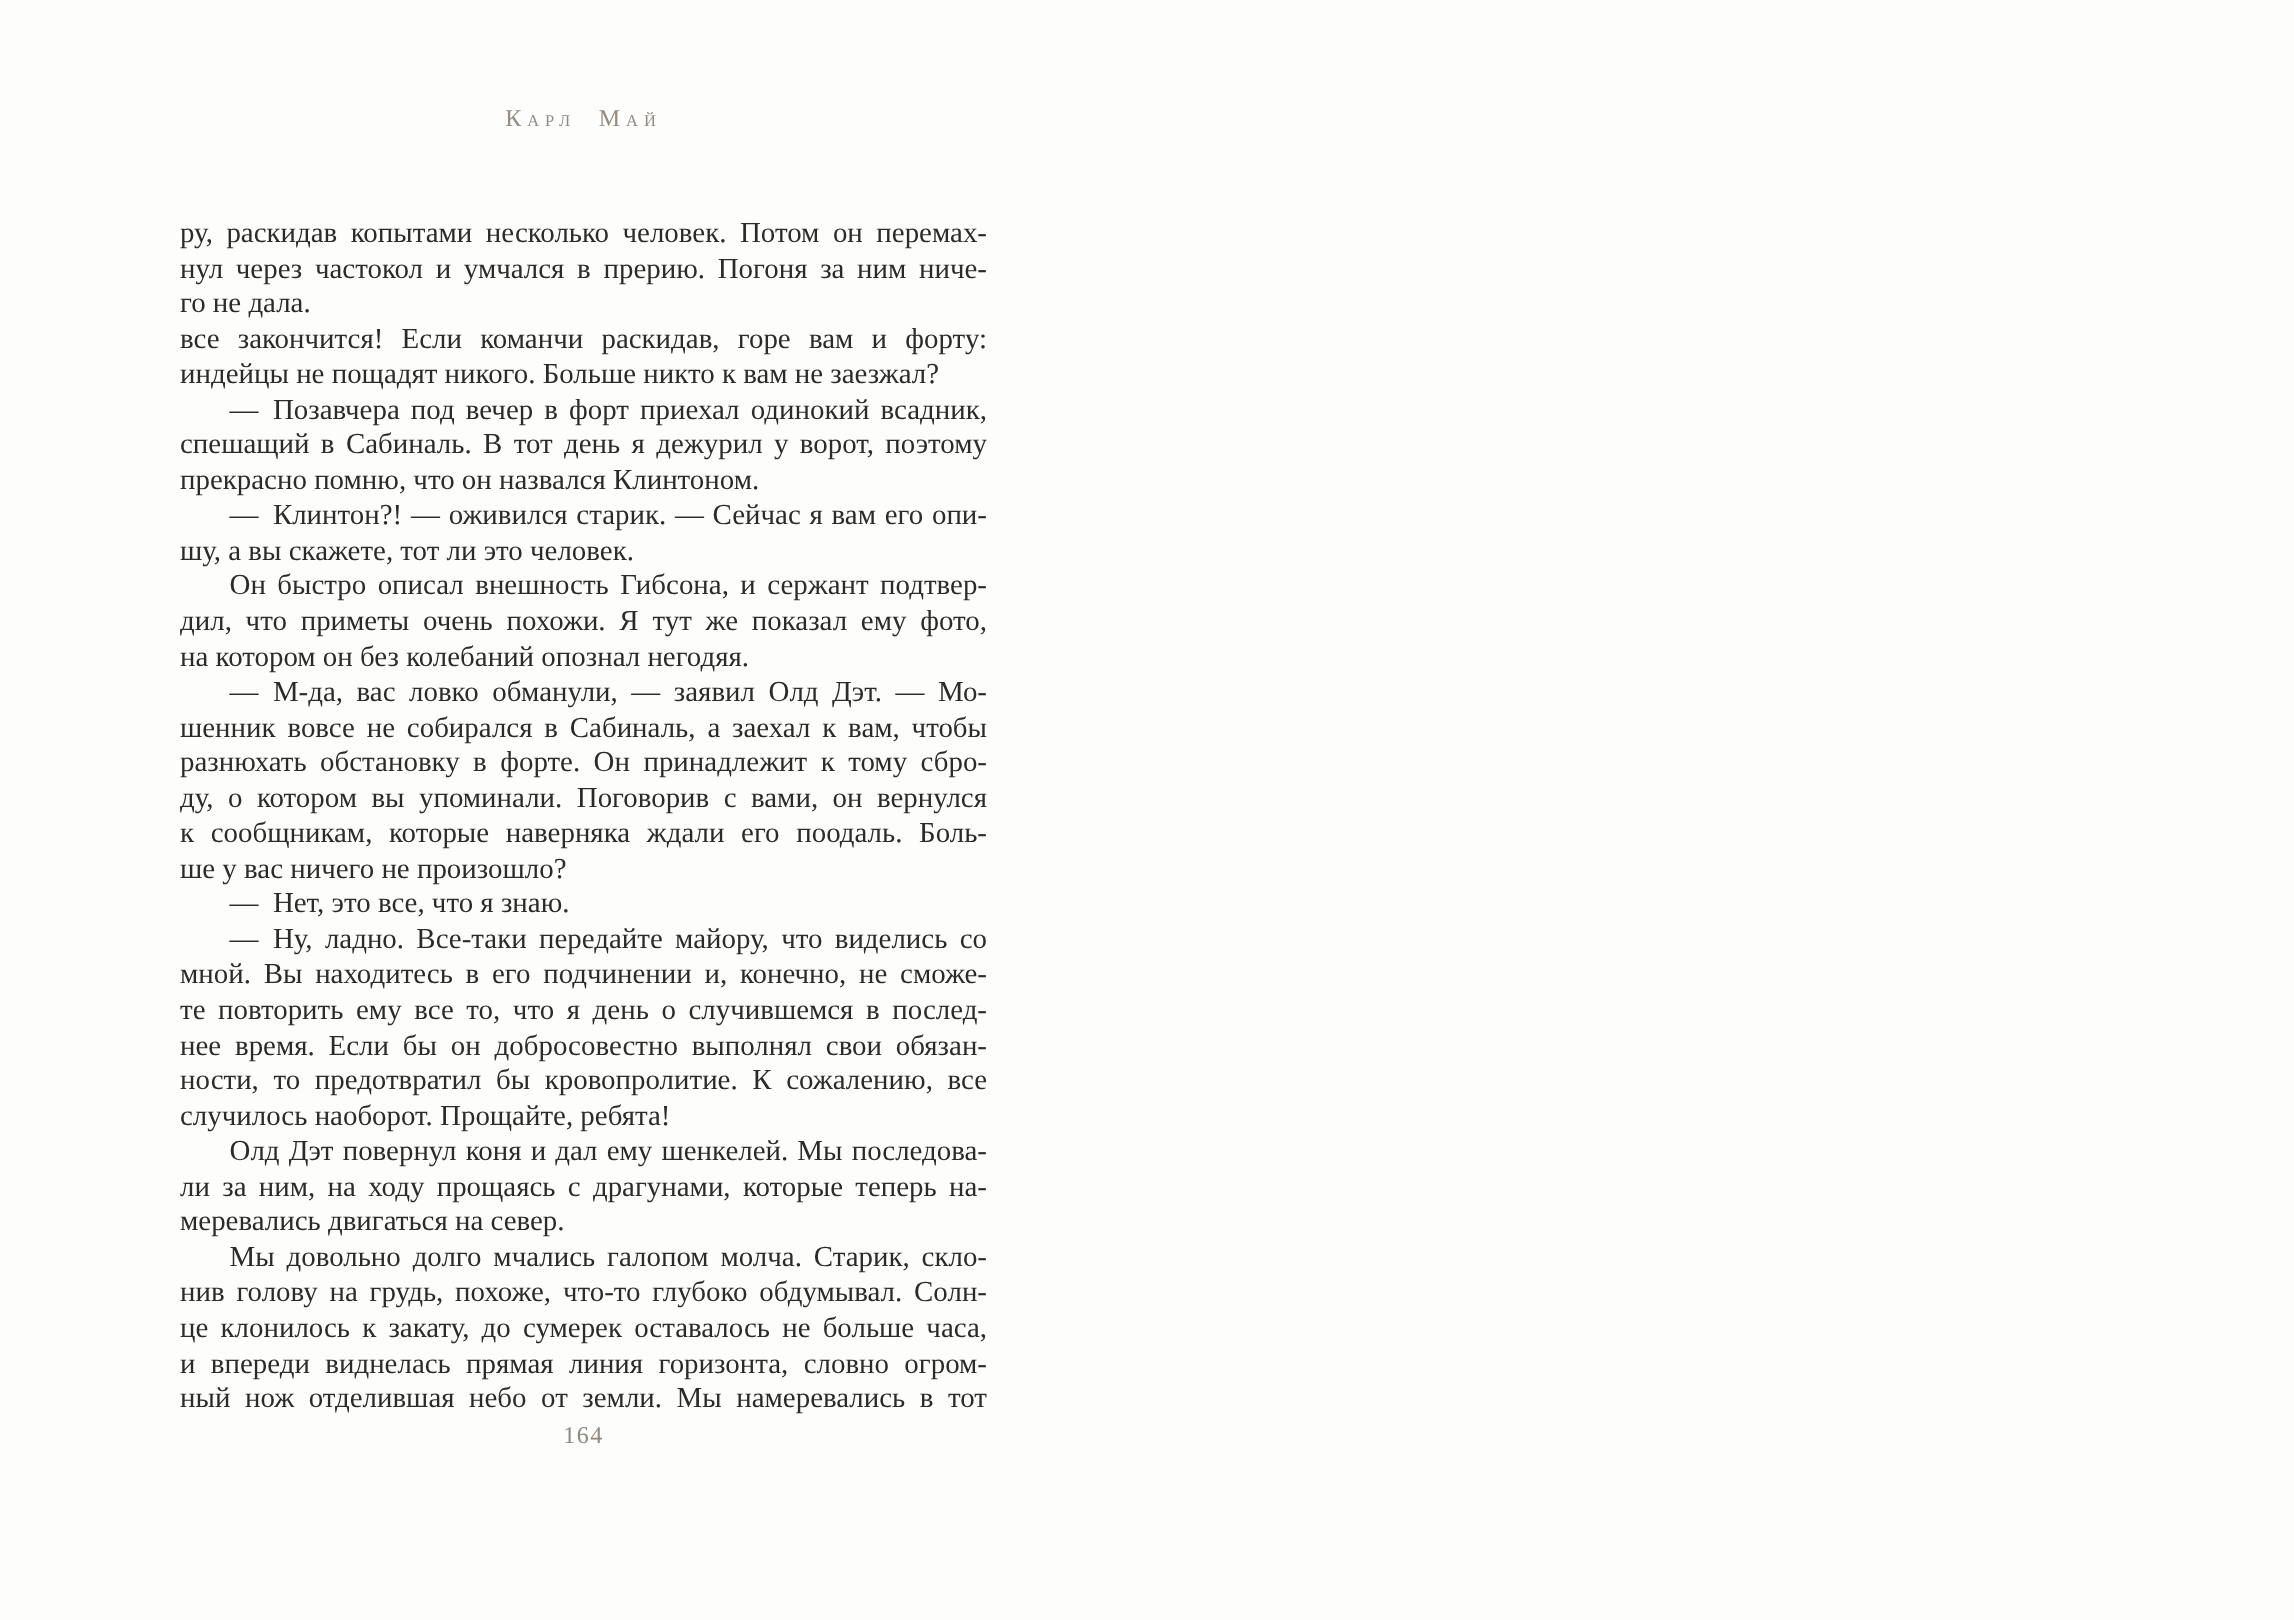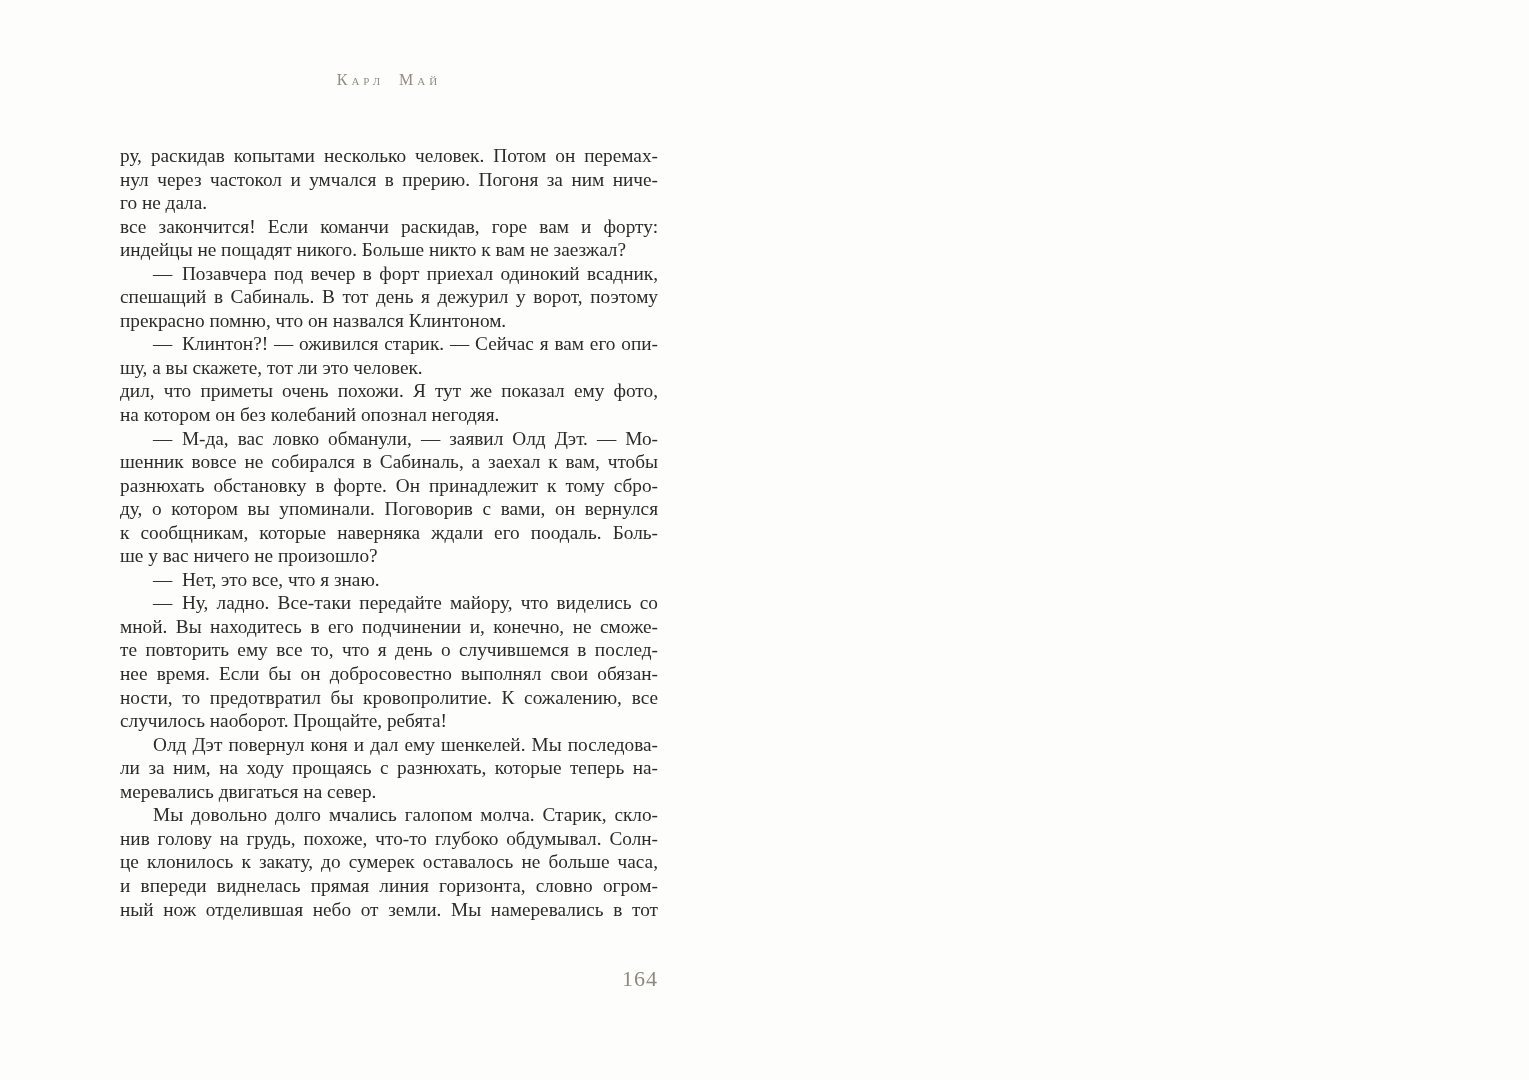--- a/index.html
+++ b/index.html
@@ -32,59 +32,59 @@
   .tline{
     display:block;white-space:nowrap;
     text-align:justify;text-align-last:justify;
     height:23.55px;overflow:visible;
   }
   .tline.plast{text-align-last:left;}
   .tline.ind{padding-left:33px;}
 
   .page-number{
     position:absolute;left:120px;top:949px;width:538px;
-    text-align:right;font-size:22px;color:#8f897e;
+    text-align:center;font-size:16px;color:#8f897e;
     letter-spacing:1px;
-    margin-top:17px;
   }
 </style>
 </head>
 <body>
 
 <div class="page page-left">
   <div class="running-head">Карл Май</div>
 
   <div class="text-block">
     <span class="tline">ру, раскидав копытами несколько человек. Потом он перемах-</span>
     <span class="tline">нул через частокол и умчался в прерию. Погоня за ним ниче-</span>
     <span class="tline plast">го не дала.</span>
     <span class="tline">все закончится! Если команчи раскидав, горе вам и форту:</span>
     <span class="tline plast">индейцы не пощадят никого. Больше никто к вам не заезжал?</span>
     <span class="tline ind">— Позавчера под вечер в форт приехал одинокий всадник,</span>
     <span class="tline">спешащий в Сабиналь. В тот день я дежурил у ворот, поэтому</span>
     <span class="tline plast">прекрасно помню, что он назвался Клинтоном.</span>
     <span class="tline ind">— Клинтон?! — оживился старик. — Сейчас я вам его опи-</span>
     <span class="tline plast">шу, а вы скажете, тот ли это человек.</span>
+    <span class="tline ind">Он быстро описал внешность Гибсона, и сержант подтвер-</span>
     <span class="tline">дил, что приметы очень похожи. Я тут же показал ему фото,</span>
     <span class="tline plast">на котором он без колебаний опознал негодяя.</span>
     <span class="tline ind">— М-да, вас ловко обманули, — заявил Олд Дэт. — Мо-</span>
     <span class="tline">шенник вовсе не собирался в Сабиналь, а заехал к вам, чтобы</span>
     <span class="tline">разнюхать обстановку в форте. Он принадлежит к тому сбро-</span>
     <span class="tline">ду, о котором вы упоминали. Поговорив с вами, он вернулся</span>
     <span class="tline">к сообщникам, которые наверняка ждали его поодаль. Боль-</span>
     <span class="tline plast">ше у вас ничего не произошло?</span>
     <span class="tline ind plast">— Нет, это все, что я знаю.</span>
     <span class="tline ind">— Ну, ладно. Все-таки передайте майору, что виделись со</span>
     <span class="tline">мной. Вы находитесь в его подчинении и, конечно, не сможе-</span>
     <span class="tline">те повторить ему все то, что я день о случившемся в послед-</span>
     <span class="tline">нее время. Если бы он добросовестно выполнял свои обязан-</span>
     <span class="tline">ности, то предотвратил бы кровопролитие. К сожалению, все</span>
     <span class="tline plast">случилось наоборот. Прощайте, ребята!</span>
     <span class="tline ind">Олд Дэт повернул коня и дал ему шенкелей. Мы последова-</span>
-    <span class="tline">ли за ним, на ходу прощаясь с разнюхать, которые теперь на-</span>
+    <span class="tline">ли за ним, на ходу прощаясь с драгунами, которые теперь на-</span>
     <span class="tline plast">меревались двигаться на север.</span>
     <span class="tline ind">Мы довольно долго мчались галопом молча. Старик, скло-</span>
     <span class="tline">нив голову на грудь, похоже, что-то глубоко обдумывал. Солн-</span>
     <span class="tline">це клонилось к закату, до сумерек оставалось не больше часа,</span>
     <span class="tline">и впереди виднелась прямая линия горизонта, словно огром-</span>
     <span class="tline">ный нож отделившая небо от земли. Мы намеревались в тот</span>
   </div>
 
   <div class="page-number">164</div>
 </div>

